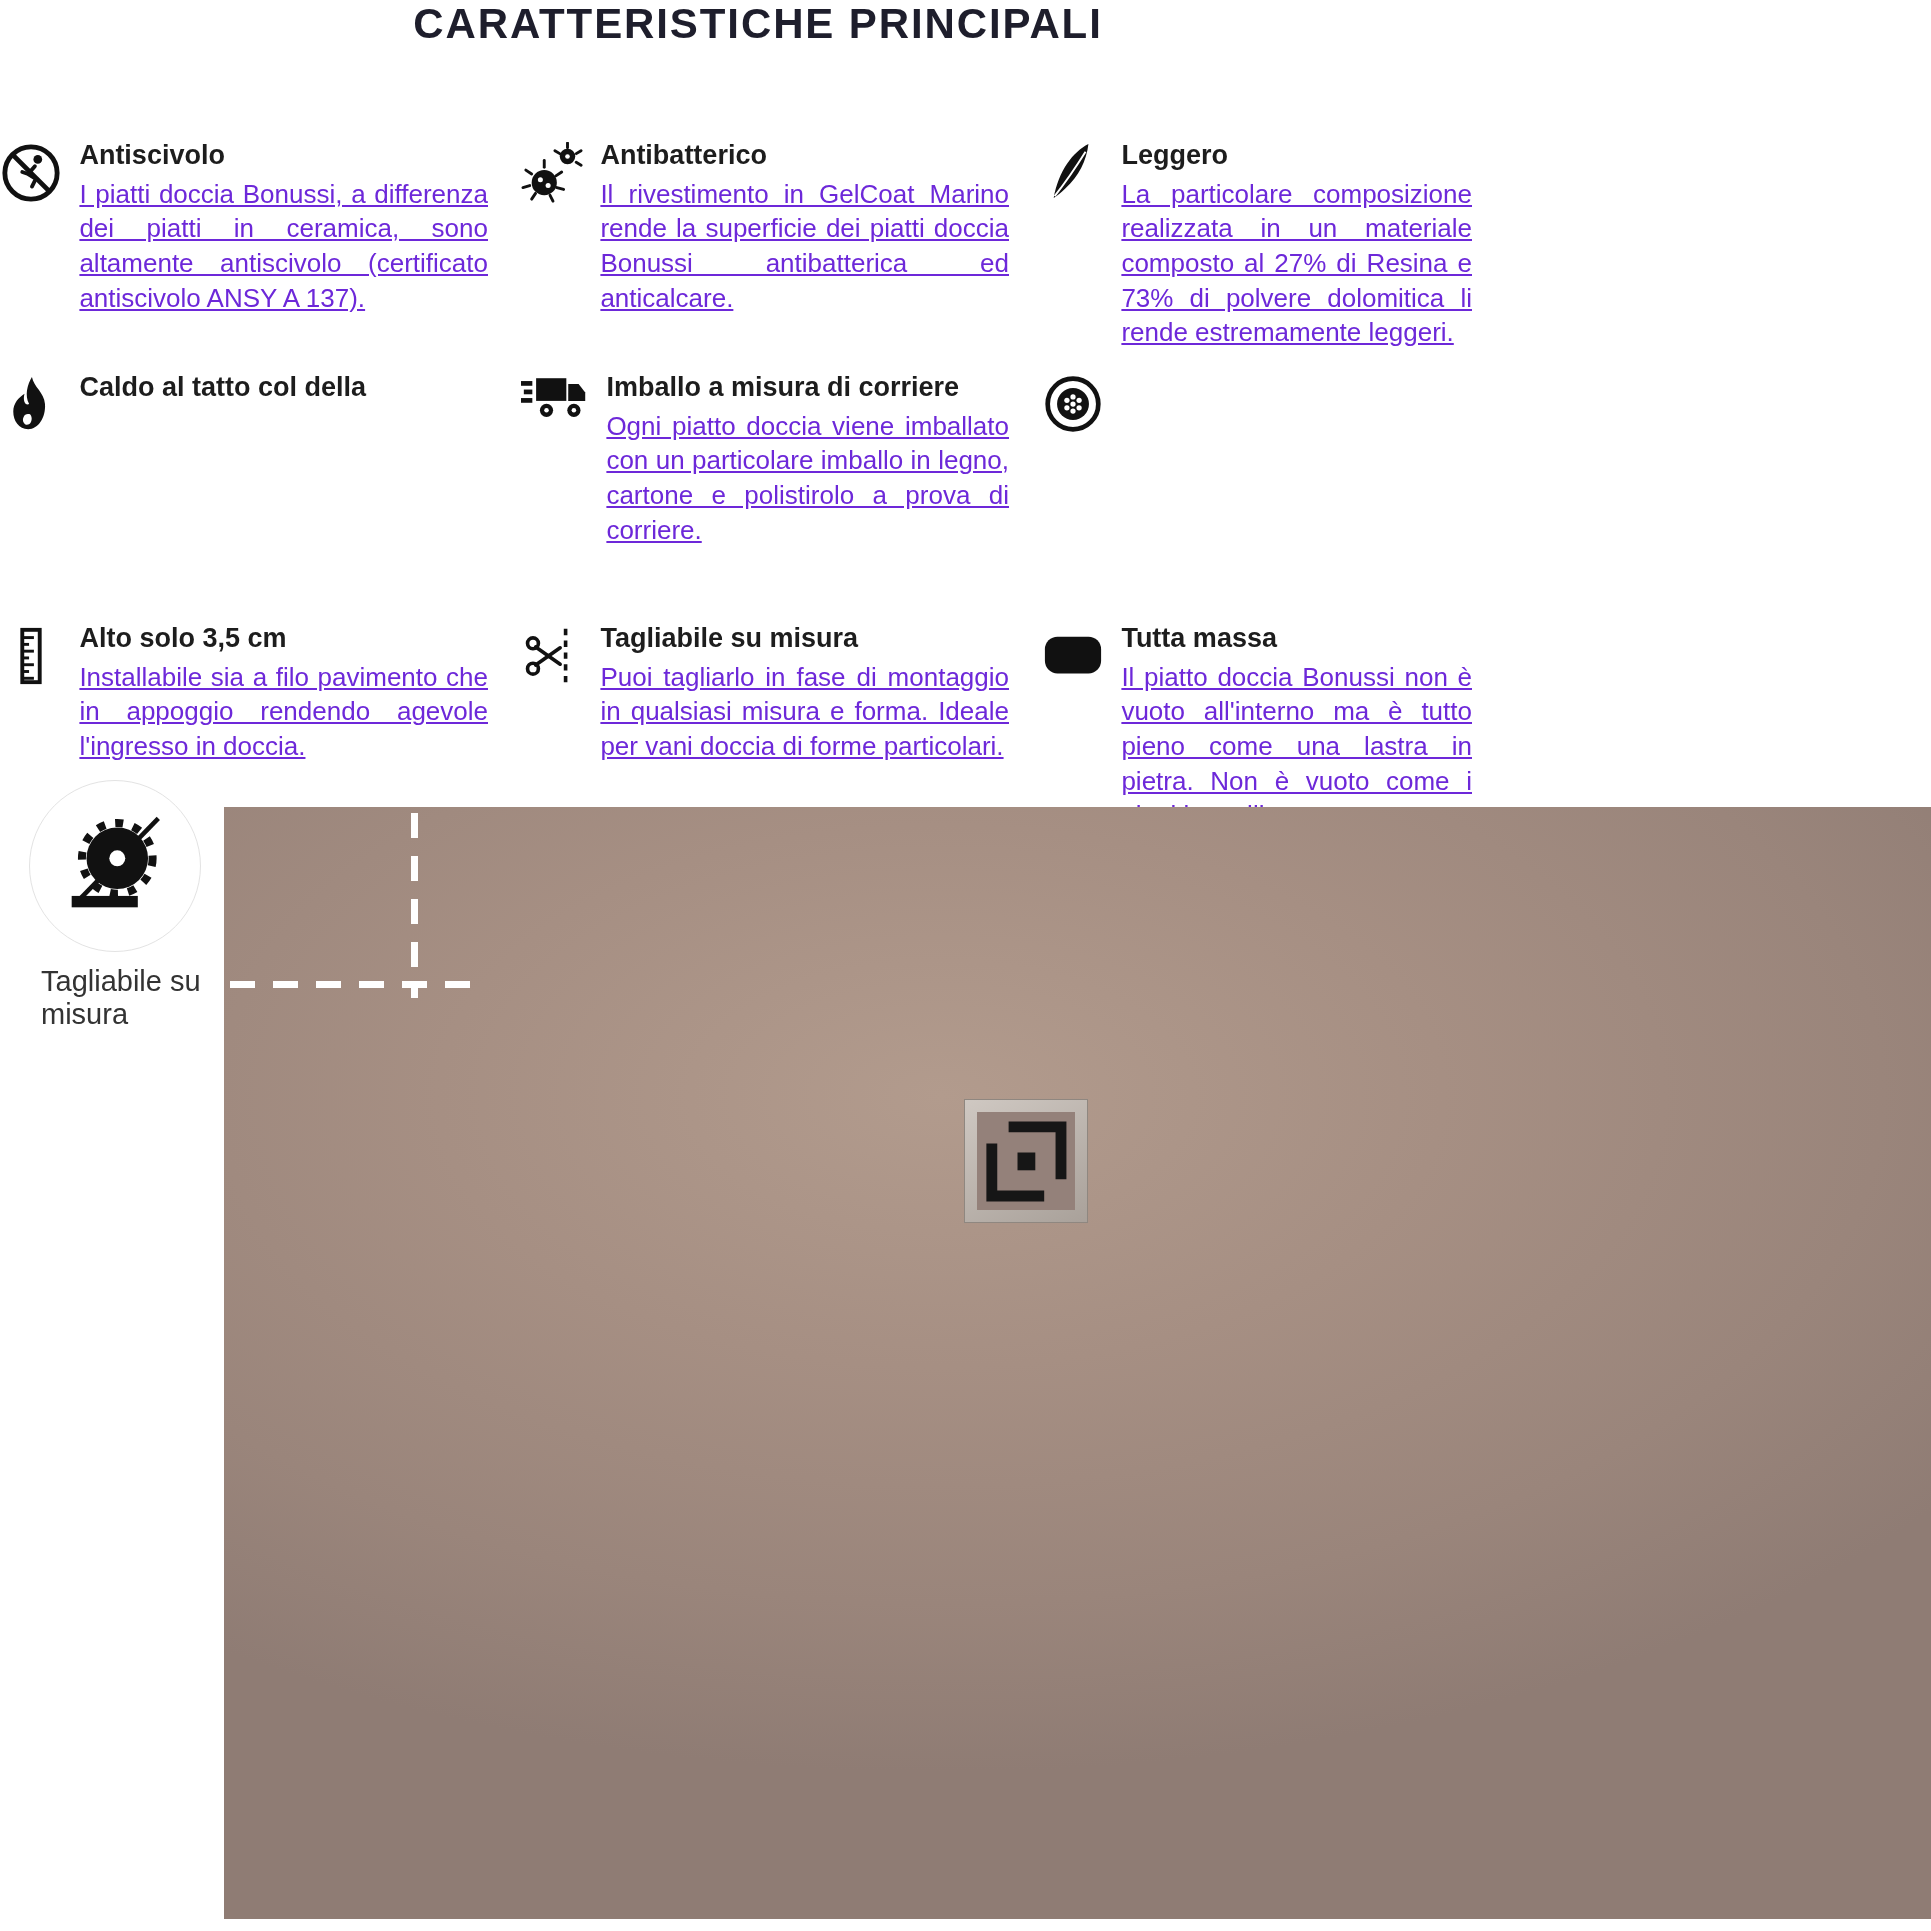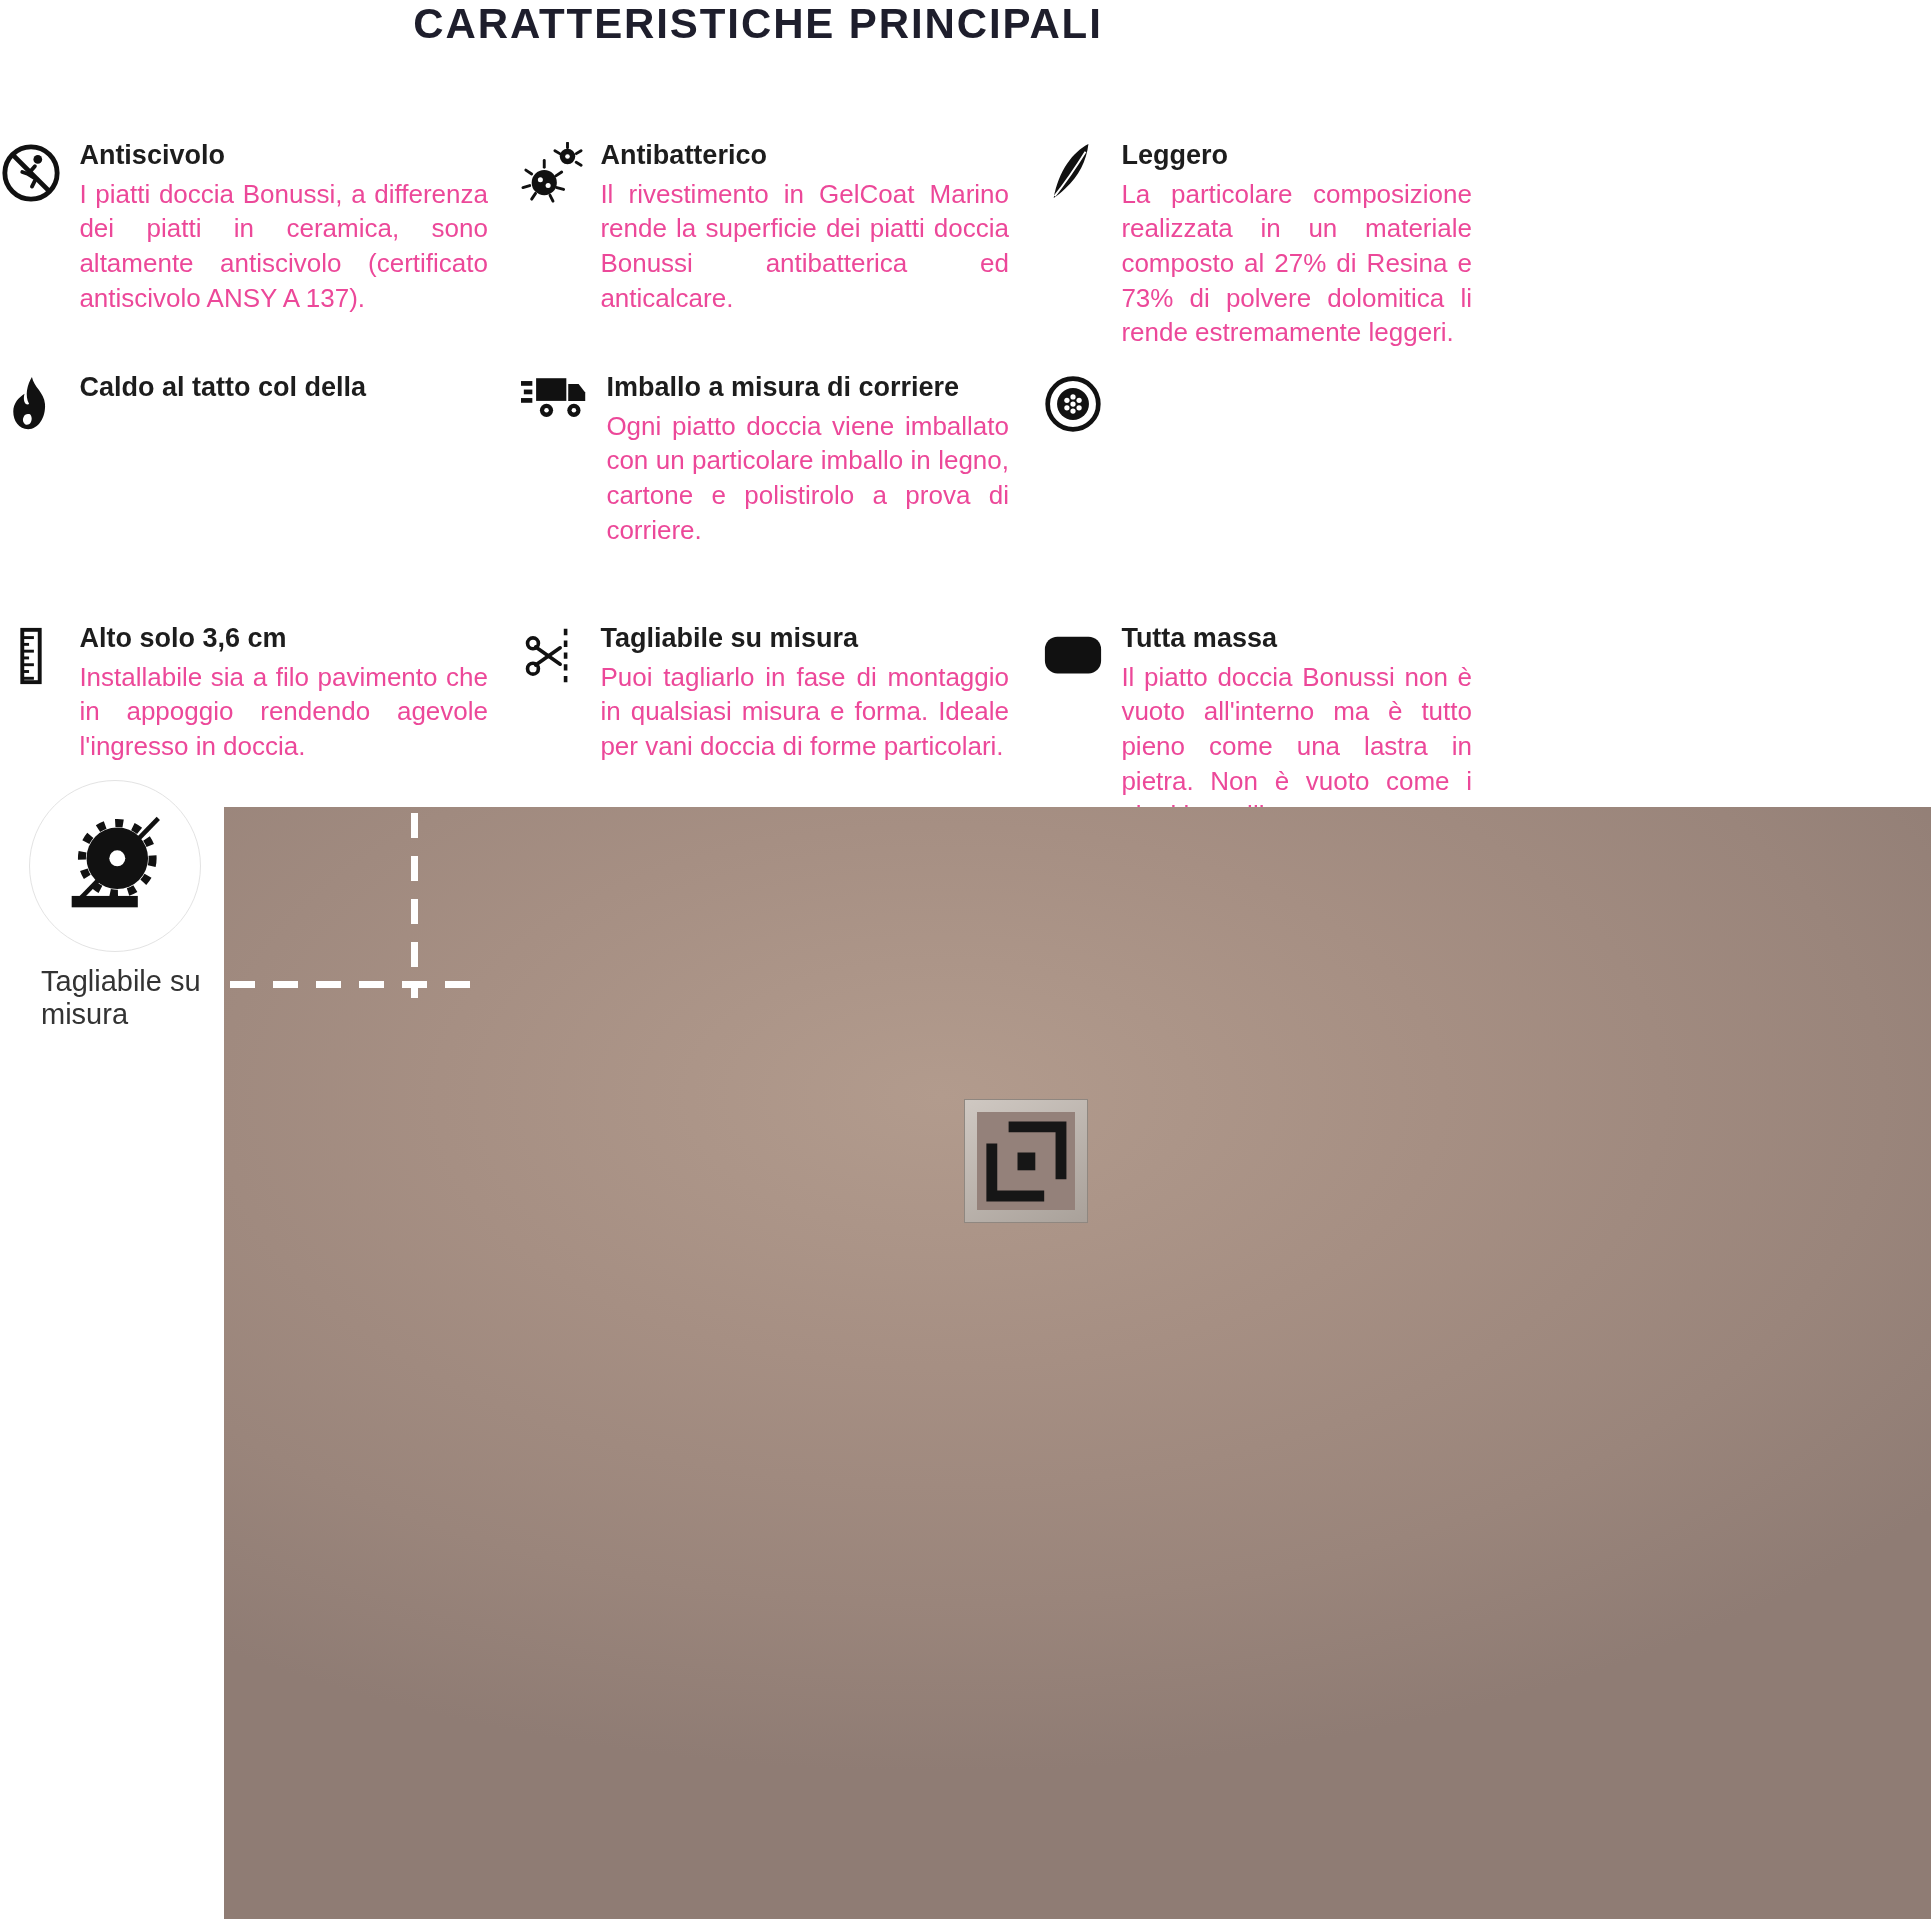--- a/index.html
+++ b/index.html
@@ -24,21 +24,21 @@
   .feature .icon{
     flex:0 0 62px;margin-right:17.4px;padding-top:1.9px;
     display:flex;justify-content:center;align-items:flex-start;
   }
   .feature h3{
     margin:0 0 5.8px 0;font-size:27px;font-weight:bold;color:#1d1d1d;
     white-space:nowrap;
   }
   .feature p{
     margin:0;font-size:26px;line-height:1.33;text-align:justify;
-    color:#ec4899;hyphens:auto;
+    color:#6d28d9;hyphens:auto;text-decoration:underline;
   }
   .bottom{position:absolute;left:0;top:772px;width:1931px;height:1159px;}
   .saw-badge{
     position:absolute;left:29px;top:7.7px;width:170px;height:170px;
     border-radius:50%;background:#ffffff;border:1px solid #e3e3e3;
     display:flex;align-items:center;justify-content:center;
   }
   .badge-label{
     position:absolute;left:41px;top:193px;width:164px;
     font-size:29px;line-height:1.15;color:#333;text-align:left;
@@ -193,21 +193,21 @@
             <line x1="23" y1="20" x2="30" y2="20"></line>
           <line x1="23" y1="27" x2="35" y2="27"></line>
             <line x1="23" y1="34" x2="30" y2="34"></line>
           <line x1="23" y1="41" x2="35" y2="41"></line>
             <line x1="23" y1="48" x2="30" y2="48"></line>
           <line x1="23" y1="55" x2="35" y2="55"></line>
         </g>
       </svg>
     </span>
     <div class="ftext">
-      <h3>Alto solo 3,6 cm</h3>
+      <h3>Alto solo 3,5 cm</h3>
       <p>Installabile sia a filo pavimento che in appoggio rendendo agevole l'ingresso in doccia.</p>
     </div>
   </div>
 
   <div class="feature">
     <span class="icon">
       <svg width="58" height="62" viewBox="0 0 64 64">
         <line x1="47" y1="2" x2="47" y2="62" stroke="#111" stroke-width="4" stroke-dasharray="7 6"></line>
         <g stroke="#111" stroke-width="4" stroke-linecap="round">
           <line x1="14" y1="22" x2="41" y2="41"></line>

